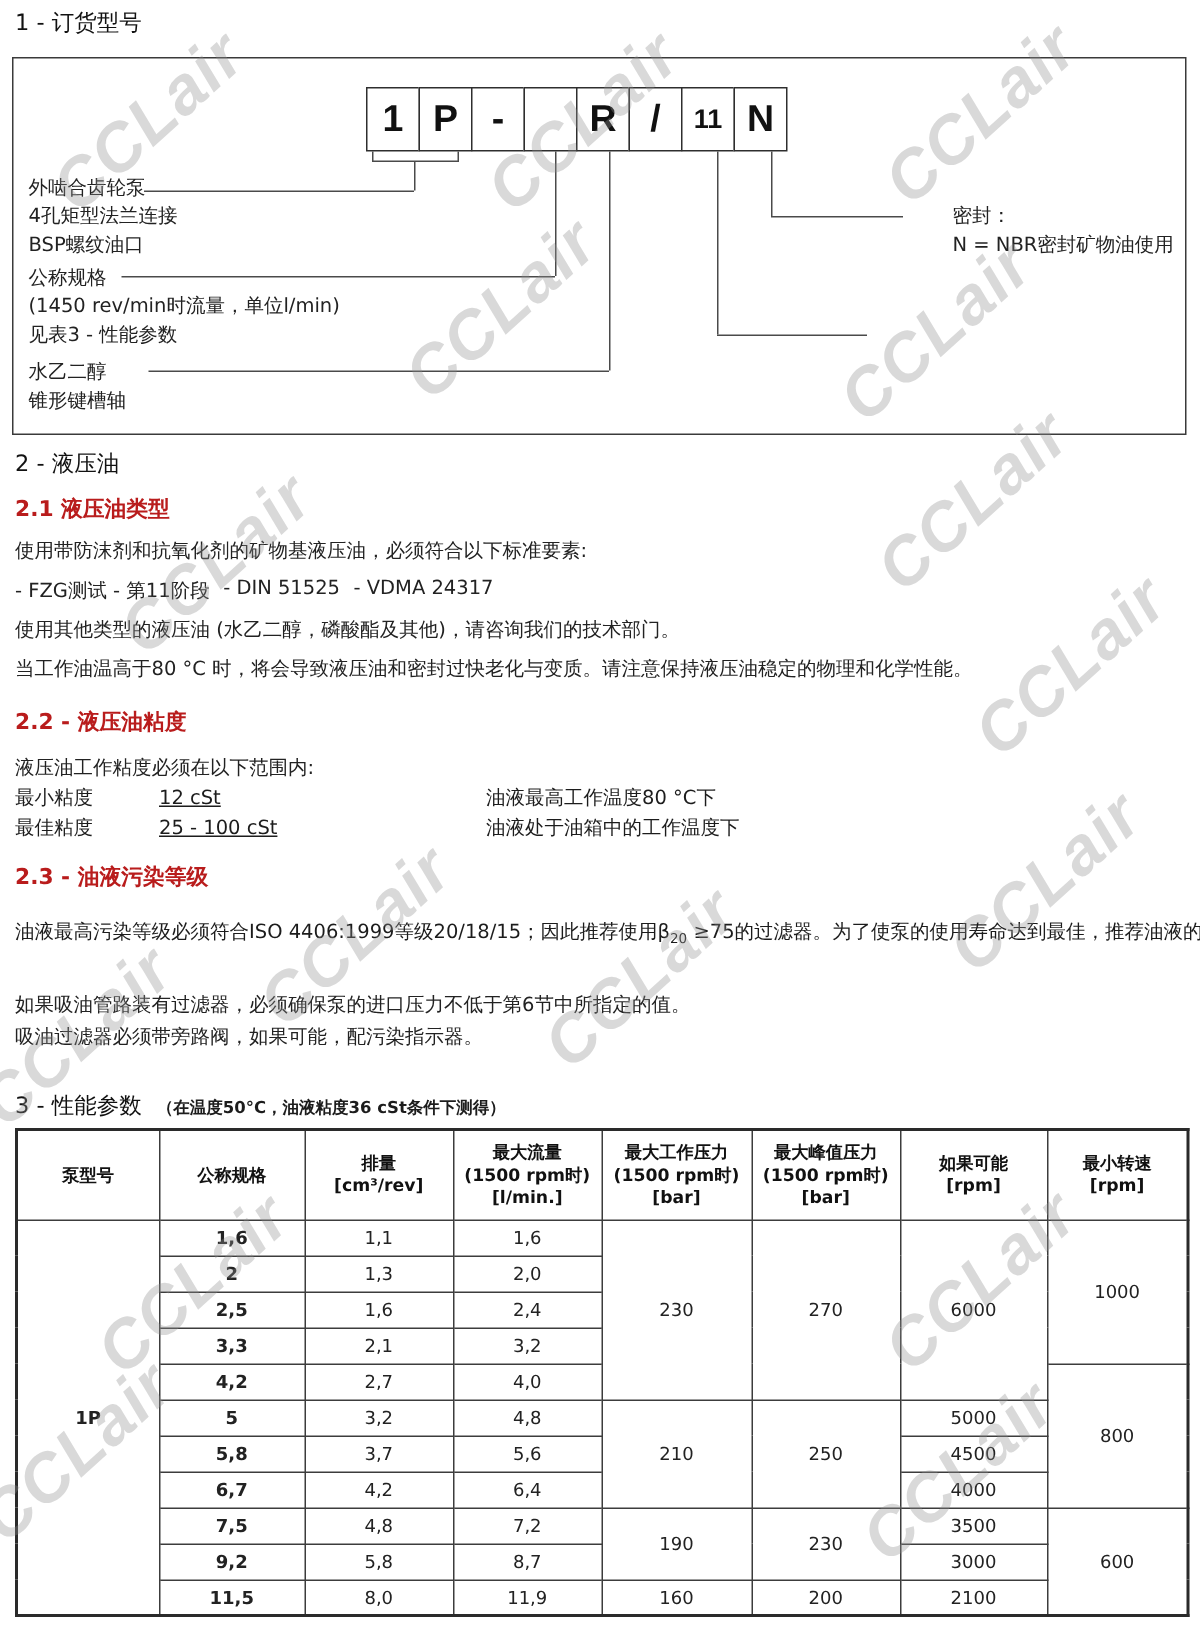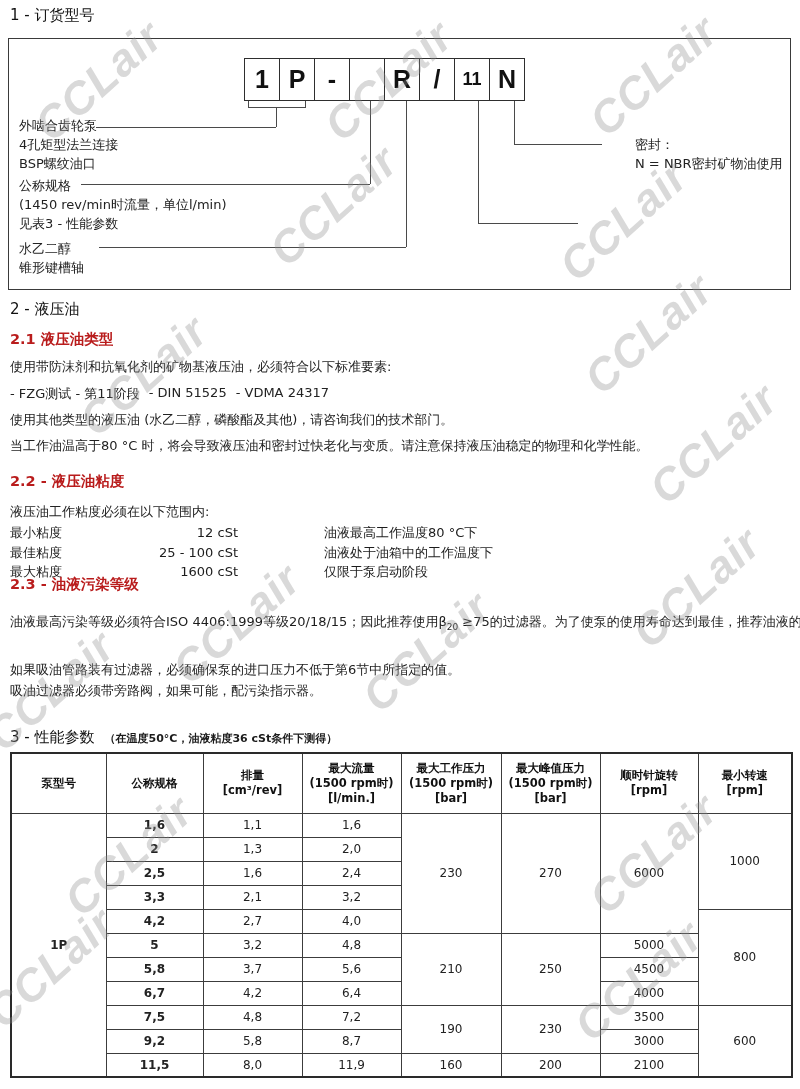--- a/index.html
+++ b/index.html
@@ -32,21 +32,21 @@
   .code-cell:first-child { margin-left:0; }
   .lnh { position:absolute; height:1px; background:#4a4a4a; }
   .lnv { position:absolute; width:1px;  background:#4a4a4a; }
   .bracket { position:absolute; border:1px solid #4a4a4a; border-top:none; background:transparent; }
   .dlabel { position:absolute; font-size:13px; line-height:19px; color:#222; white-space:nowrap; }
   
   .standards { display:flex; gap:9px; }
   
   .visc-row { display:flex; line-height:19.5px; font-size:13px; }
   .visc-label { width:96px; }
-  .visc-value { width:132px; text-align:right; }
+  .visc-value { width:132px; text-align:left;text-decoration:underline; }
   .visc-desc  { margin-left:86px; }
   
   .cont-line { font-size:13px; line-height:24.5px; white-space:nowrap; }
   .cont-line sub { font-size:9px; }
   
   .s3-note { font-size:11px; font-weight:700; margin-left:10px; }
   
   #perf-table { border-collapse:collapse; table-layout:fixed; width:781px; }
   #perf-table th, #perf-table td {
     border:1px solid #3c3c3c; text-align:center; vertical-align:middle;
@@ -149,25 +149,20 @@
   <div class="visc-row">
     <span class="visc-label">最小粘度</span>
     <span class="visc-value">12 cSt</span>
     <span class="visc-desc">油液最高工作温度80 °C下</span>
   </div>
   <div class="visc-row">
     <span class="visc-label">最佳粘度</span>
     <span class="visc-value">25 - 100 cSt</span>
     <span class="visc-desc">油液处于油箱中的工作温度下</span>
   </div>
-  <div class="visc-row">
-    <span class="visc-label">最大粘度</span>
-    <span class="visc-value">1600 cSt</span>
-    <span class="visc-desc">仅限于泵启动阶段</span>
-  </div>
 </div>
 
 <div class="abs h-sub" style="left:10px;top:575px">2.3 - 油液污染等级</div>
 <div class="abs" style="left:10px;top:610px;width:790px">
   <div class="cont-line">
     <span>油液最高污染等级必须符合ISO 4406:1999等级20/18/15；因此推荐使用β</span><sub>20</sub><span> ≥75的过滤器。为了使泵的使用寿命达到最佳，推荐油液的最高污</span>
   </div>
 </div>
 <div class="abs body-txt" style="left:10px;top:661px">如果吸油管路装有过滤器，必须确保泵的进口压力不低于第6节中所指定的值。</div>
 <div class="abs body-txt" style="left:10px;top:682px">吸油过滤器必须带旁路阀，如果可能，配污染指示器。</div>
@@ -208,21 +203,21 @@
         <span class="hdr-line">最大工作压力</span>
         <span class="hdr-line">(1500 rpm时)</span>
         <span class="hdr-line">[bar]</span>
       </th>
       <th>
         <span class="hdr-line">最大峰值压力</span>
         <span class="hdr-line">(1500 rpm时)</span>
         <span class="hdr-line">[bar]</span>
       </th>
       <th>
-        <span class="hdr-line">顺时针旋转</span>
+        <span class="hdr-line">如果可能</span>
         <span class="hdr-line">[rpm]</span>
       </th>
       <th>
         <span class="hdr-line">最小转速</span>
         <span class="hdr-line">[rpm]</span>
       </th>
     </tr>
   </thead>
   <tbody>
     <tr>

